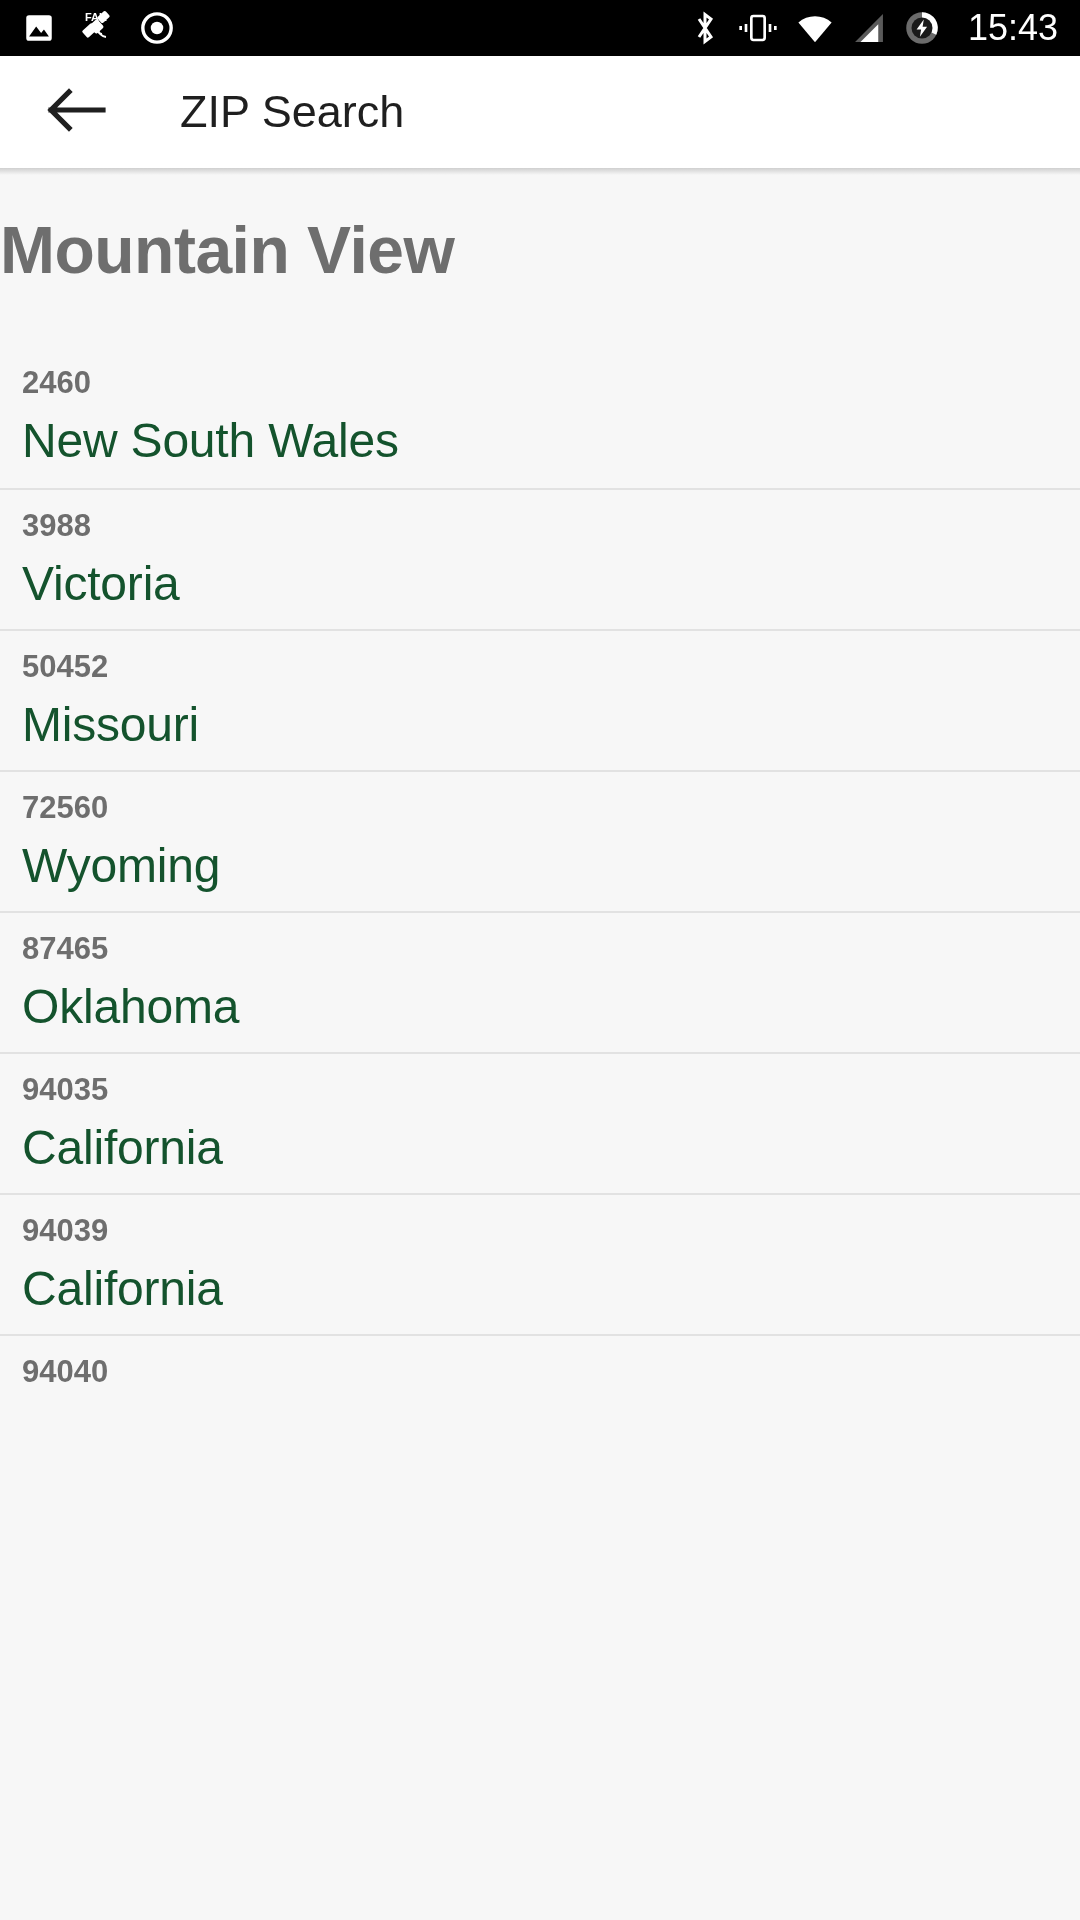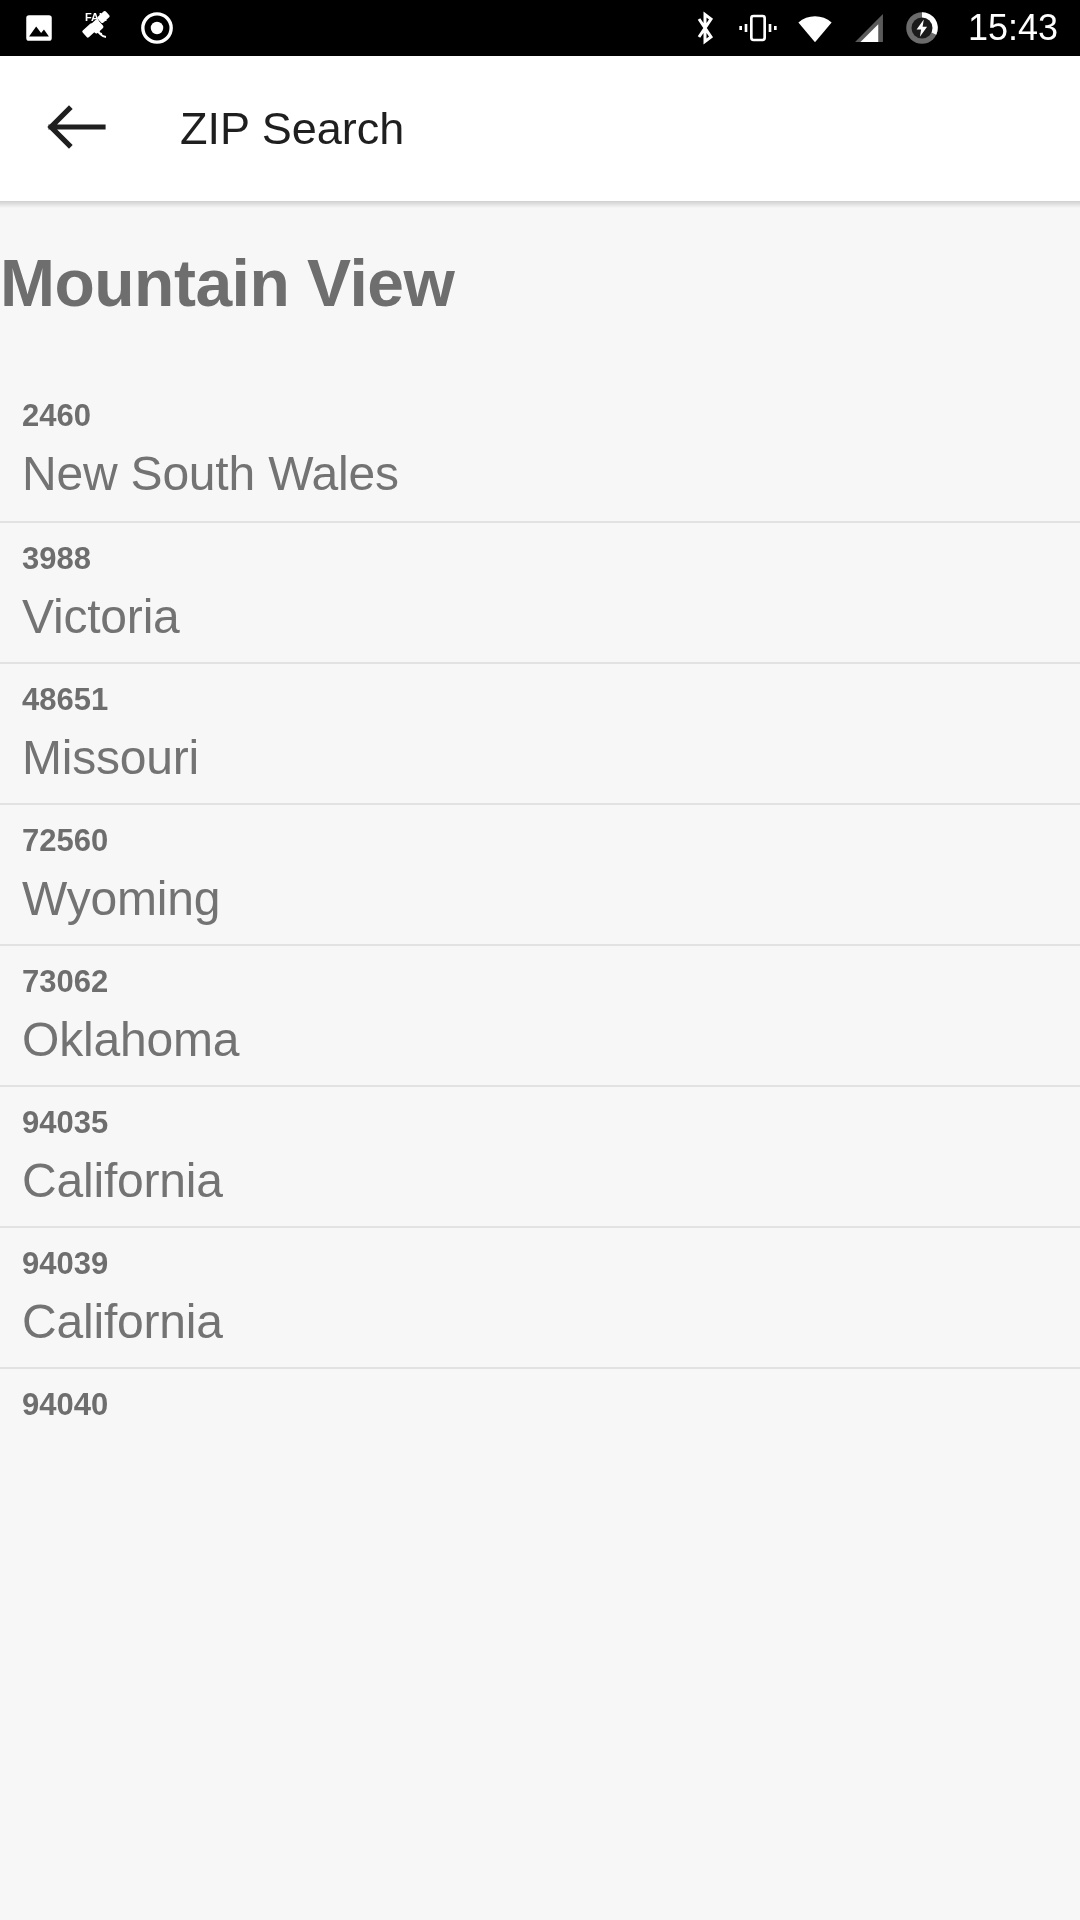--- a/index.html
+++ b/index.html
@@ -48,21 +48,21 @@
     color: #ffffff;
     font-size: 36px;
     font-weight: 400;
     letter-spacing: 0px;
     margin-left: 10px;
     white-space: nowrap;
   }
 
   
   .appbar {
-    height: 145px;
+    height: 112px;
     background: #ffffff;
     display: flex;
     align-items: center;
     padding-left: 38px;
     box-sizing: border-box;
     position: relative;
     z-index: 5;
   }
   .appbar::after {
     content: "";
@@ -122,21 +122,21 @@
   }
   .zip-code {
     font-size: 31px;
     font-weight: bold;
     color: #6e6e6e;
     line-height: 1.0;
     letter-spacing: 0px;
   }
   .zip-state {
     font-size: 48px;
-    color: #737373;
+    color: #14532d;
     line-height: 1.0;
     margin-top: 19px;
     letter-spacing: -0.2px;
   }
 </style>
 </head>
 <body>
 
 <div id="app">
 
@@ -234,29 +234,29 @@
     <div class="zip-list">
         <div class="zip-row">
           <div class="zip-code">2460</div>
           <div class="zip-state">New South Wales</div>
         </div>
         <div class="zip-row">
           <div class="zip-code">3988</div>
           <div class="zip-state">Victoria</div>
         </div>
         <div class="zip-row">
-          <div class="zip-code">48651</div>
+          <div class="zip-code">50452</div>
           <div class="zip-state">Missouri</div>
         </div>
         <div class="zip-row">
           <div class="zip-code">72560</div>
           <div class="zip-state">Wyoming</div>
         </div>
         <div class="zip-row">
-          <div class="zip-code">73062</div>
+          <div class="zip-code">87465</div>
           <div class="zip-state">Oklahoma</div>
         </div>
         <div class="zip-row">
           <div class="zip-code">94035</div>
           <div class="zip-state">California</div>
         </div>
         <div class="zip-row">
           <div class="zip-code">94039</div>
           <div class="zip-state">California</div>
         </div>

